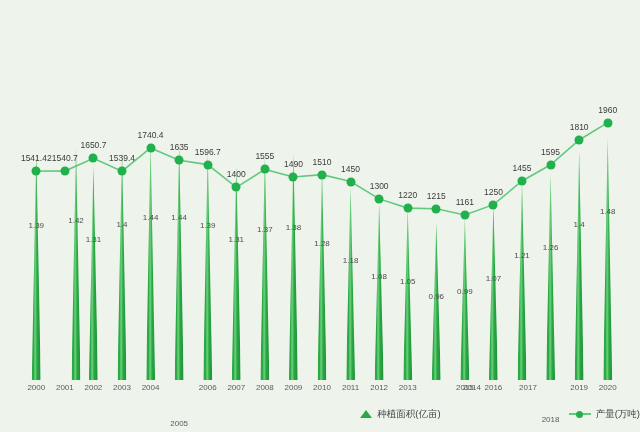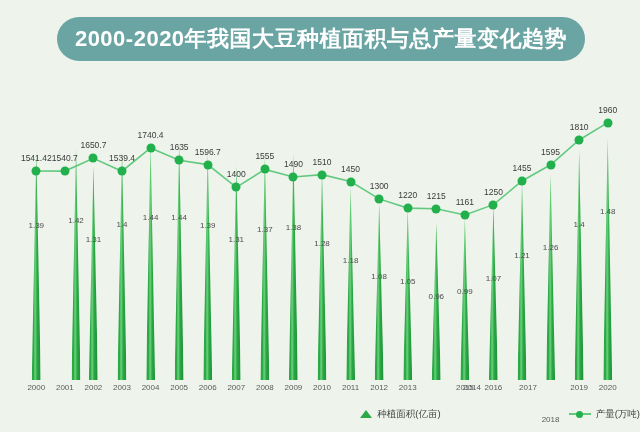--- a/index.html
+++ b/index.html
@@ -79,23 +79,20 @@
   .line-mark:after{
     content:"";position:absolute;top:0.5px;left:7px;width:7px;height:7px;
     border-radius:50%;background:#22b04c;
   }
 </style>
 </head>
 <body>
 
 <div id="chart-root">
 
-  <div class="title-pill">
-    <div class="title-text">2000-2020年我国大豆种植面积与总产量变化趋势</div>
-  </div>
 
   <div class="plot">
     <div class="lineLayer" id="line-layer"><svg width="640" height="310">
           <polyline points="36.285714285714285,100.99146666666665 64.85714285714286,101.07466666666667 93.42857142857143,88.36355555555555 122,101.22488888888887 150.57142857142858,77.99822222222221 179.14285714285714,90.17777777777778 207.71428571428572,94.60355555555554 236.2857142857143,117.33333333333334 264.8571428571429,99.42222222222222 293.42857142857144,106.93333333333334 322,104.62222222222222 350.5714285714286,111.55555555555556 379.14285714285717,128.88888888888889 407.7142857142857,138.13333333333333 436.28571428571433,138.7111111111111 464.8571428571429,144.95111111111112 493.42857142857144,134.66666666666666 522,110.97777777777779 550.5714285714286,94.8 579.1428571428572,69.95555555555556 607.7142857142858,52.62222222222222" fill="none" stroke="#63c97f" stroke-width="1.6"></polyline>
         </svg></div>
     <div id="bars">
         <div class="col" style="left: 22.2857px;">
           <div class="cone" style="height: 227.612px;"></div>
           <div class="cone-val" style="bottom: 149.612px;">1.39</div>
         </div>
@@ -225,21 +222,21 @@
         <div class="dot-val" style="left: 607.714px; top: 44.6222px;">1960</div>
       </div>
   </div>
 
   <div class="axis" id="axis">
       <div class="axis-tick" style="left: 36.2857px;">2000</div>
       <div class="axis-tick" style="left: 64.8571px;">2001</div>
       <div class="axis-tick" style="left: 93.4286px;">2002</div>
       <div class="axis-tick" style="left: 122px;">2003</div>
       <div class="axis-tick" style="left: 150.571px;">2004</div>
-      <div class="axis-tick" style="left: 179.143px;">2005</div>
+      <div class="axis-tick" style="left: 179.143px; margin-top: 36px;">2005</div>
       <div class="axis-tick" style="left: 207.714px;">2006</div>
       <div class="axis-tick" style="left: 236.286px;">2007</div>
       <div class="axis-tick" style="left: 264.857px;">2008</div>
       <div class="axis-tick" style="left: 293.429px;">2009</div>
       <div class="axis-tick" style="left: 322px;">2010</div>
       <div class="axis-tick" style="left: 350.571px;">2011</div>
       <div class="axis-tick" style="left: 379.143px;">2012</div>
       <div class="axis-tick" style="left: 407.714px;">2013</div>
       <div class="axis-tick" style="left: 456px; margin-left: 16px;">2014</div>
       <div class="axis-tick" style="left: 464.857px;">2015</div>

